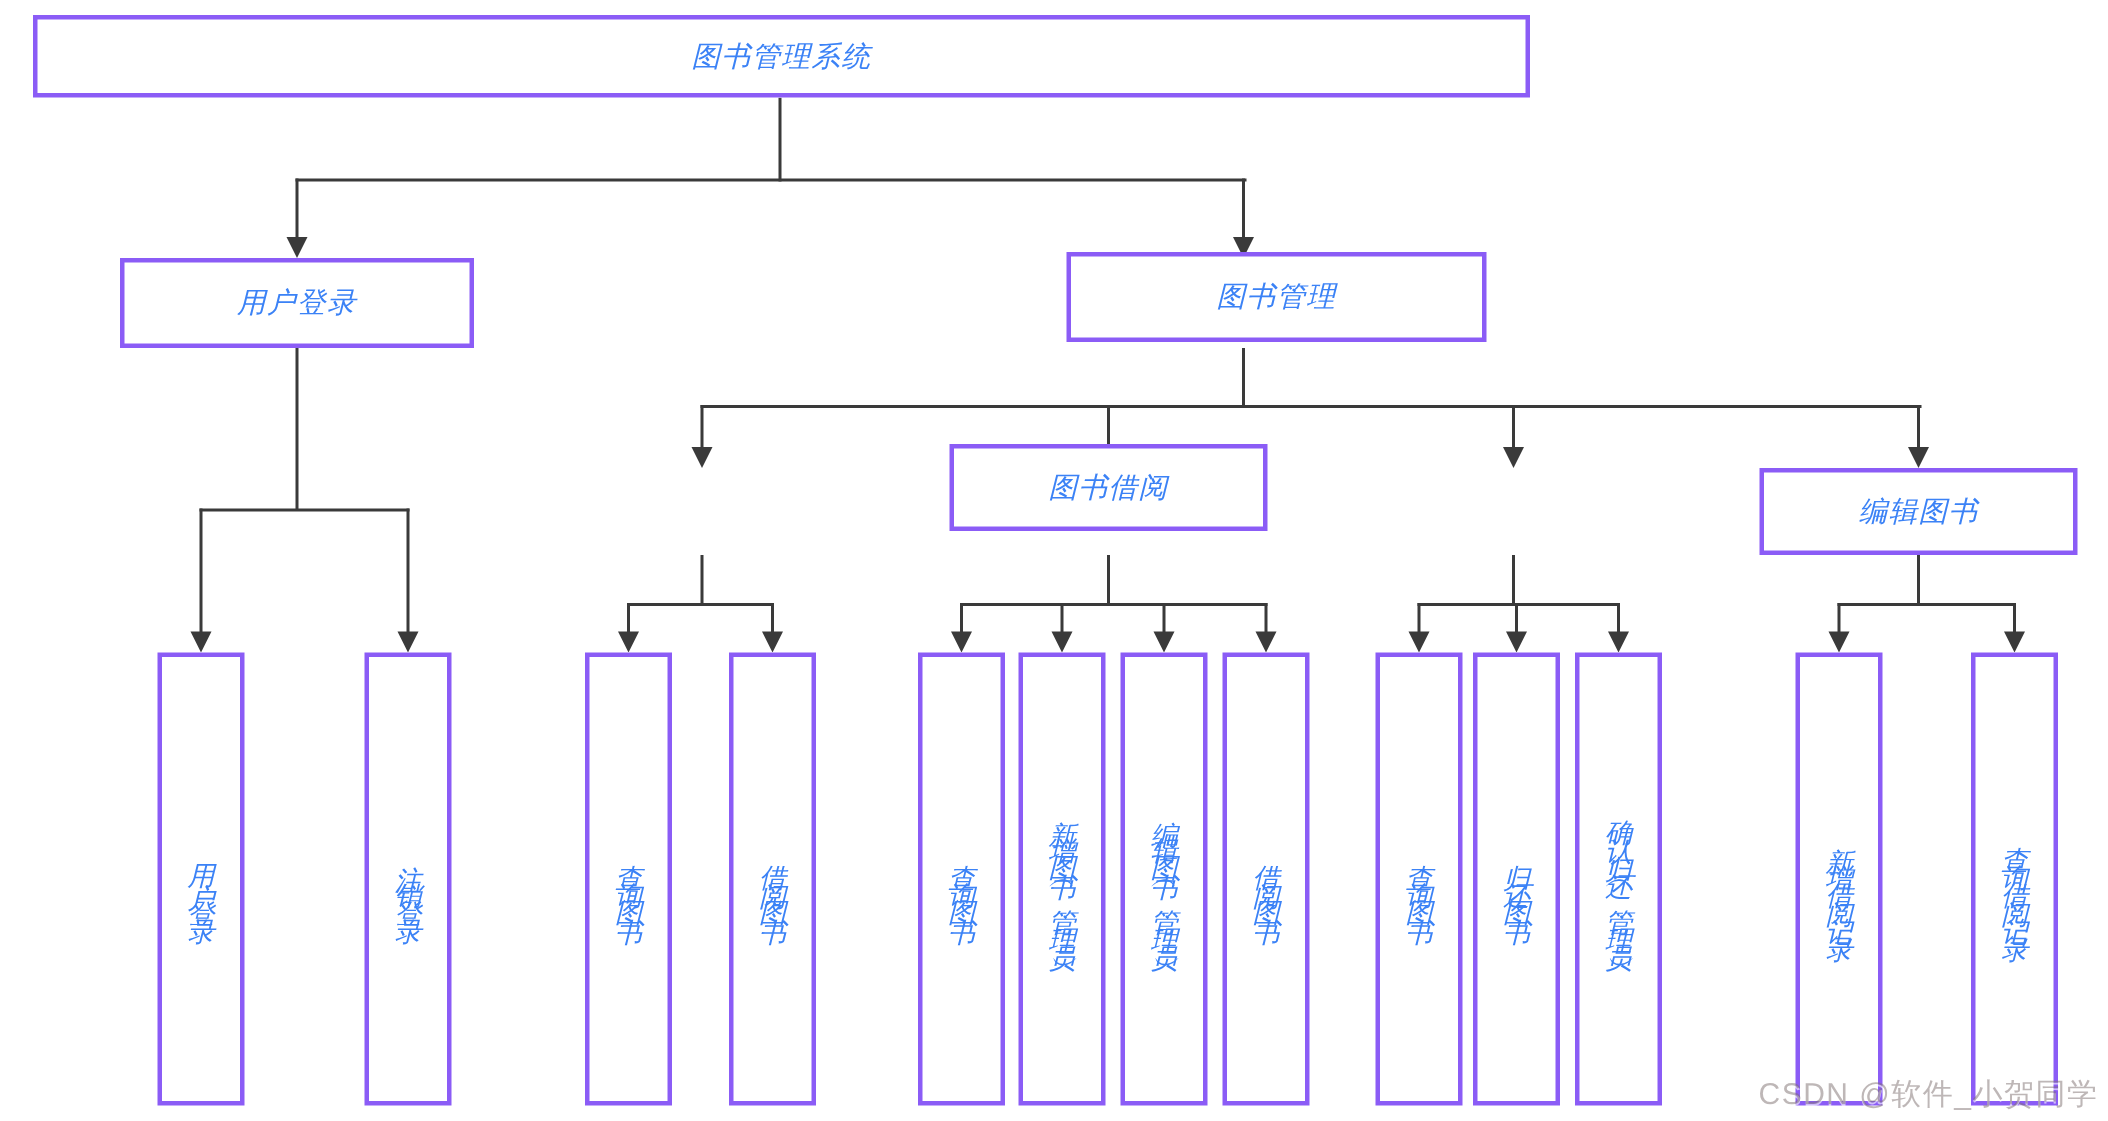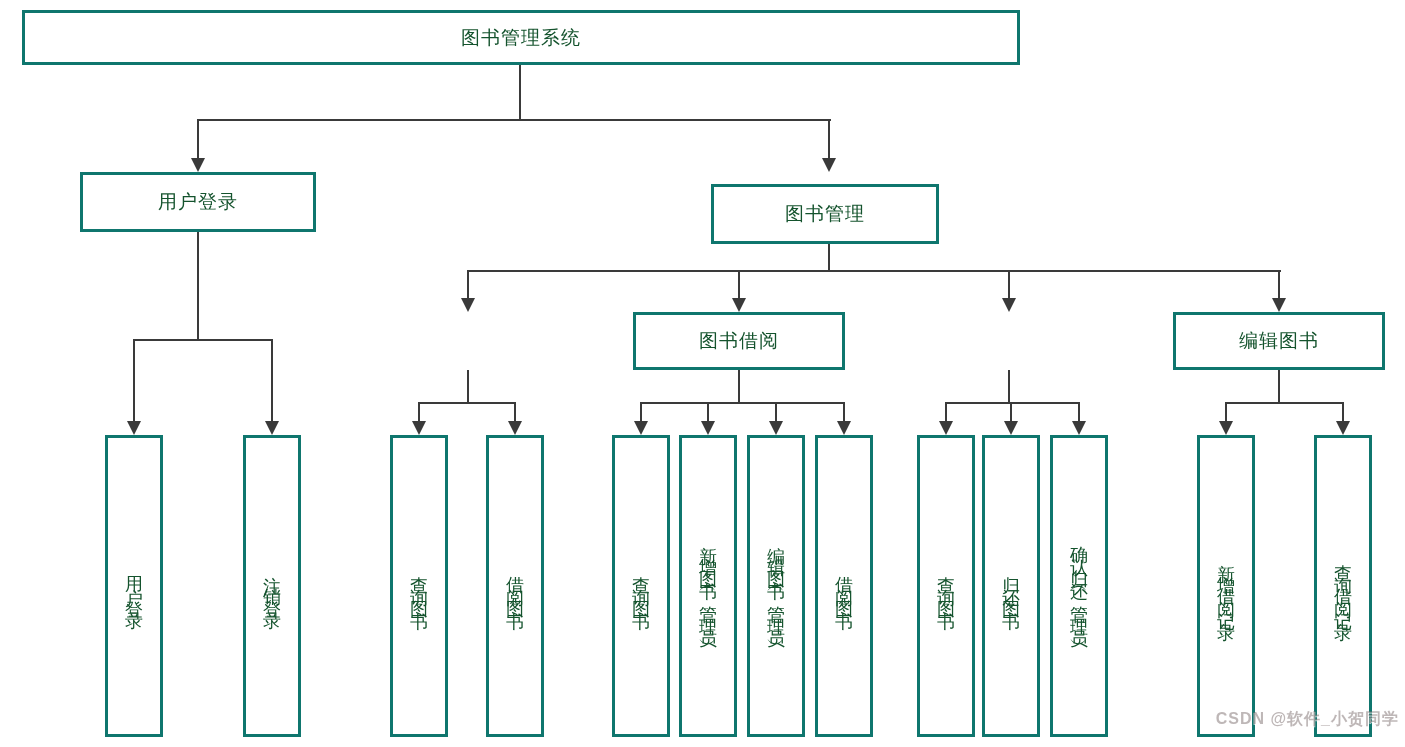--- a/index.html
+++ b/index.html
@@ -6,53 +6,53 @@
   #canvas {
     position:relative;
     width:1405px; height:747px;
     background:#ffffff;
     font-family:"Liberation Sans", sans-serif;
     overflow:hidden;
   }
   .node {
     position:absolute;
     background:#ffffff;
-    border:3px solid #0f766e;
+    border:3px solid #8b5cf6;
     box-sizing:border-box;
     display:flex;
     align-items:center;
     justify-content:center;
-    color:#14532d;
+    color:#3b82f6;
+    font-style:italic;
   }
   .hnode { font-size:19px; letter-spacing:1px; }
   .vnode span {
     writing-mode:vertical-rl;
     text-orientation:mixed;
     font-size:18px;
     line-height:1;
     letter-spacing:12px;
     white-space:nowrap;
   }
   .line { position:absolute; background:#3a3a3a; }
   .arrow {
     position:absolute;
     width:0; height:0;
     border-left:7px solid transparent;
     border-right:7px solid transparent;
     border-top:14px solid #3a3a3a;
   }
   .watermark {
     position:absolute;
-    right:6px; bottom:17px;
-    font-size:16px;
+    right:6px; bottom:4px;
+    font-size:20px;
     color:rgba(125,112,112,0.5);
     letter-spacing:1px;
     z-index:10;
     text-shadow:0 1px 0 rgba(255,255,255,0.6);
-    font-weight:bold;
   }
 </style>
 </head>
 <body>
 
 <div id="canvas">
 
   <div class="line" style="left:519px;top:65px;width:2px;height:56px;"></div>
   <div class="line" style="left:197px;top:119px;width:634px;height:2px;"></div>
   <div class="line" style="left:197px;top:119px;width:2px;height:41px;"></div>
@@ -113,25 +113,25 @@
   <div class="arrow" style="left:1219px;top:421px;"></div>
   <div class="arrow" style="left:1336px;top:421px;"></div>
 
   <div class="node hnode" style="left:22px;top:10px;width:998px;height:55px;">
     <span>图书管理系统</span>
   </div>
 
   <div class="node hnode" style="left:80px;top:172px;width:236px;height:60px;">
     <span>用户登录</span>
   </div>
-  <div class="node hnode" style="left:711px;top:184px;width:228px;height:60px;text-align:right;">
+  <div class="node hnode" style="left:711px;top:168px;width:280px;height:60px;text-align:right;">
     <span>图书管理</span>
   </div>
 
-  <div class="node hnode" style="left:633px;top:312px;width:212px;height:58px;">
+  <div class="node hnode" style="left:633px;top:296px;width:212px;height:58px;">
     <span>图书借阅</span>
   </div>
   <div class="node hnode" style="left:1173px;top:312px;width:212px;height:58px;">
     <span>编辑图书</span>
   </div>
 
   <div class="node vnode" style="left:105px;top:435px;width:58px;height:302px;">
     <span>用户登录</span>
   </div>
   <div class="node vnode" style="left:243px;top:435px;width:58px;height:302px;">

